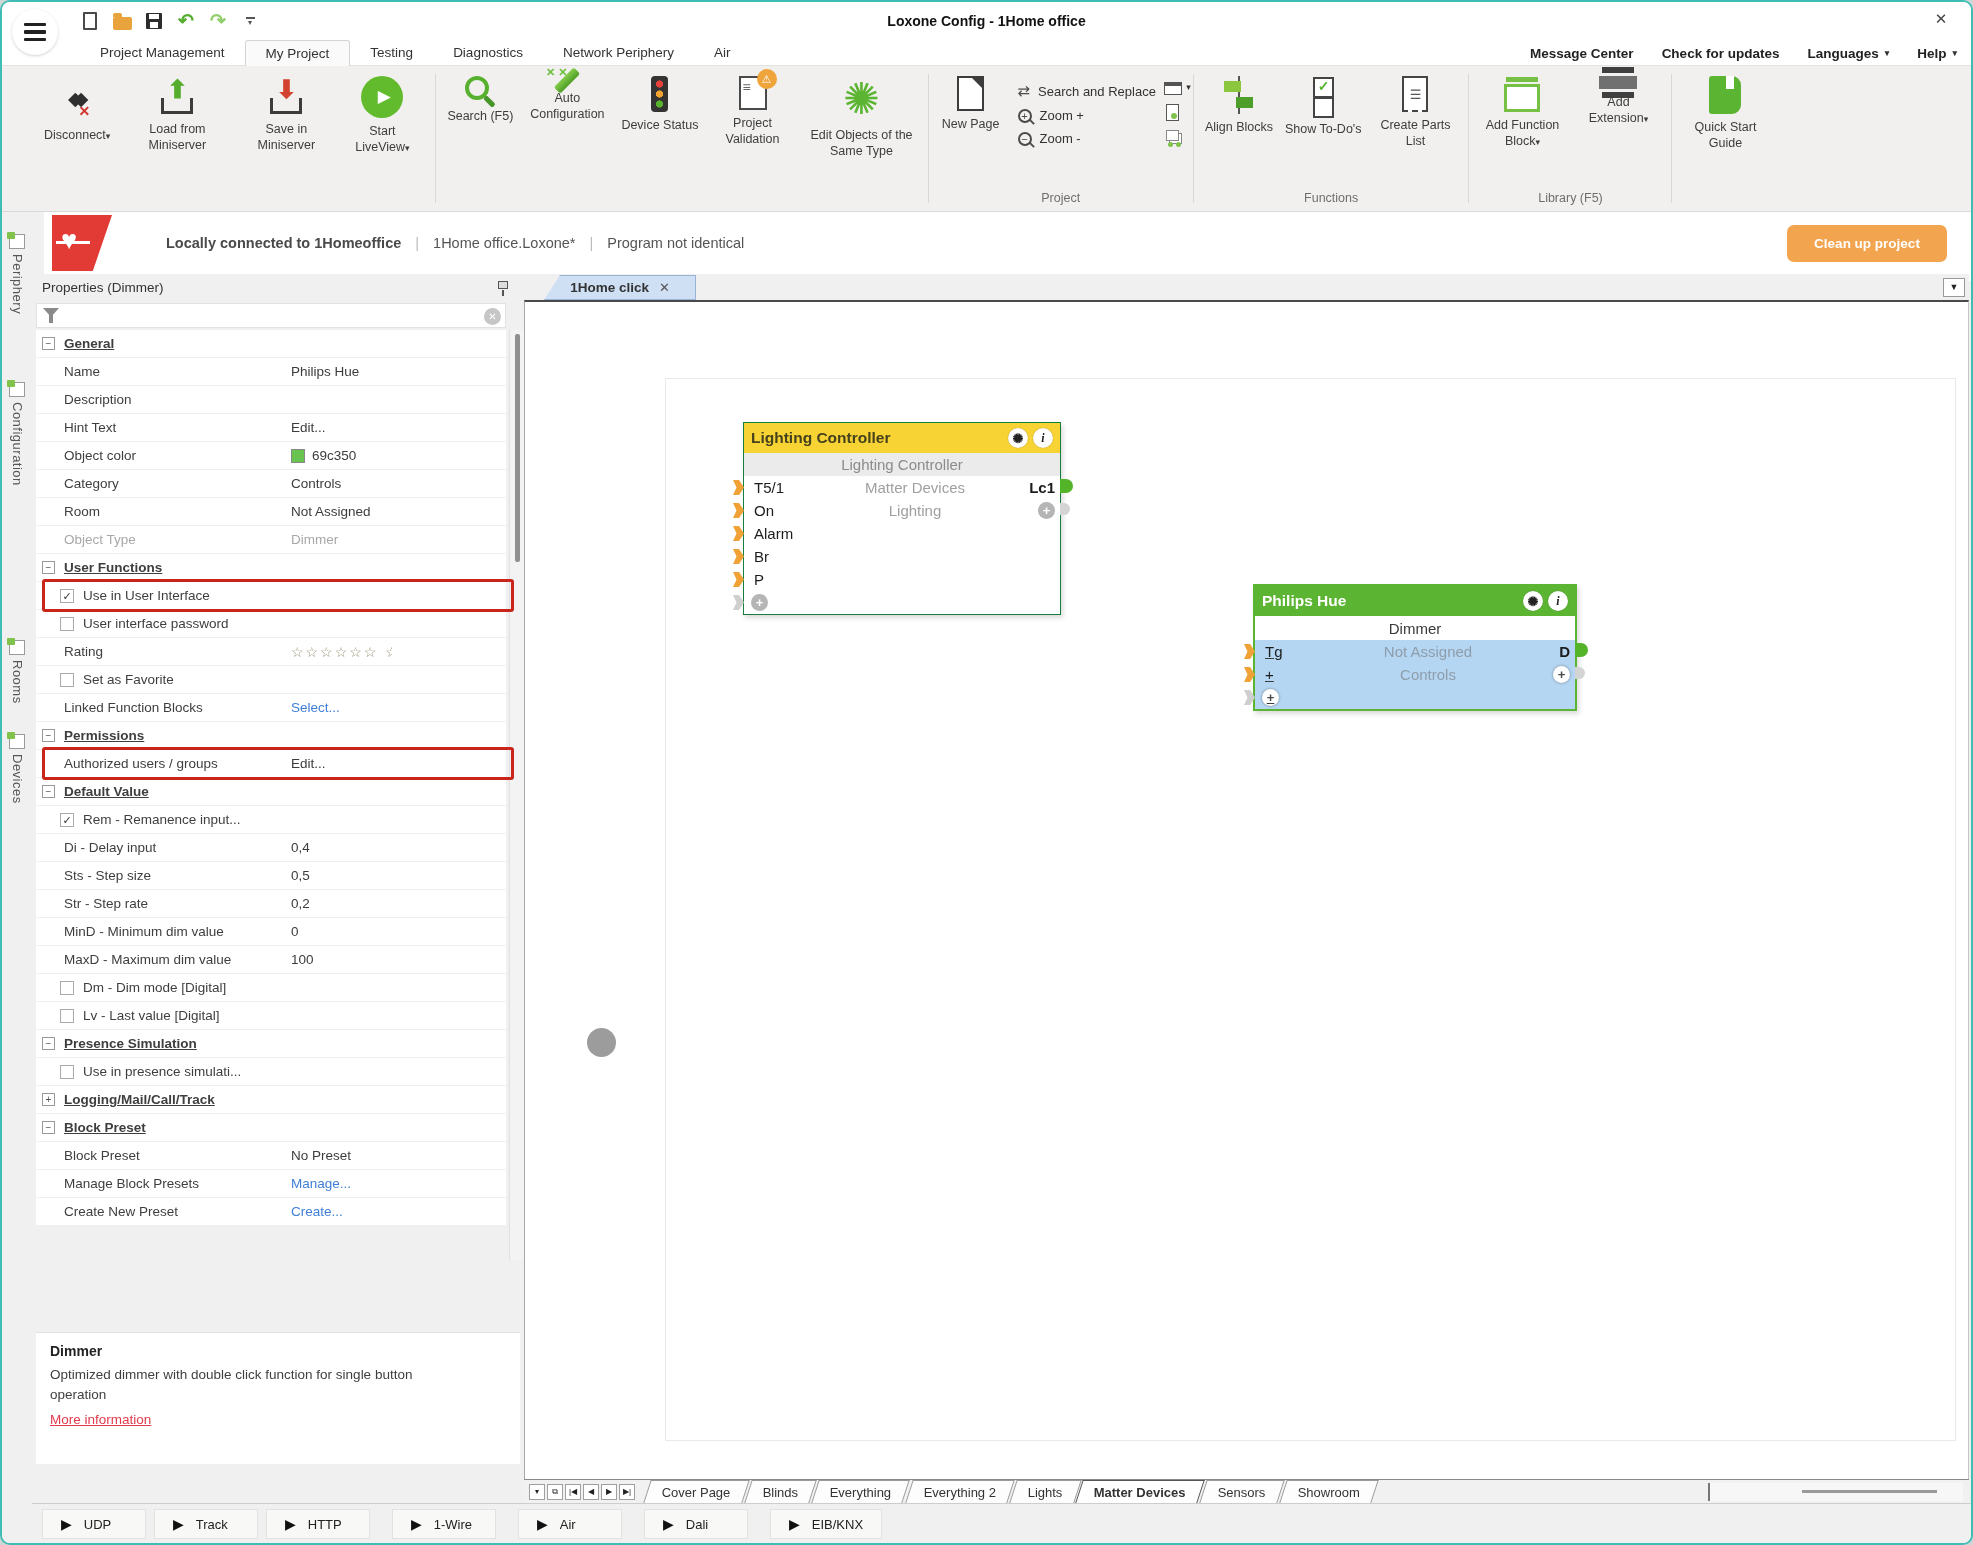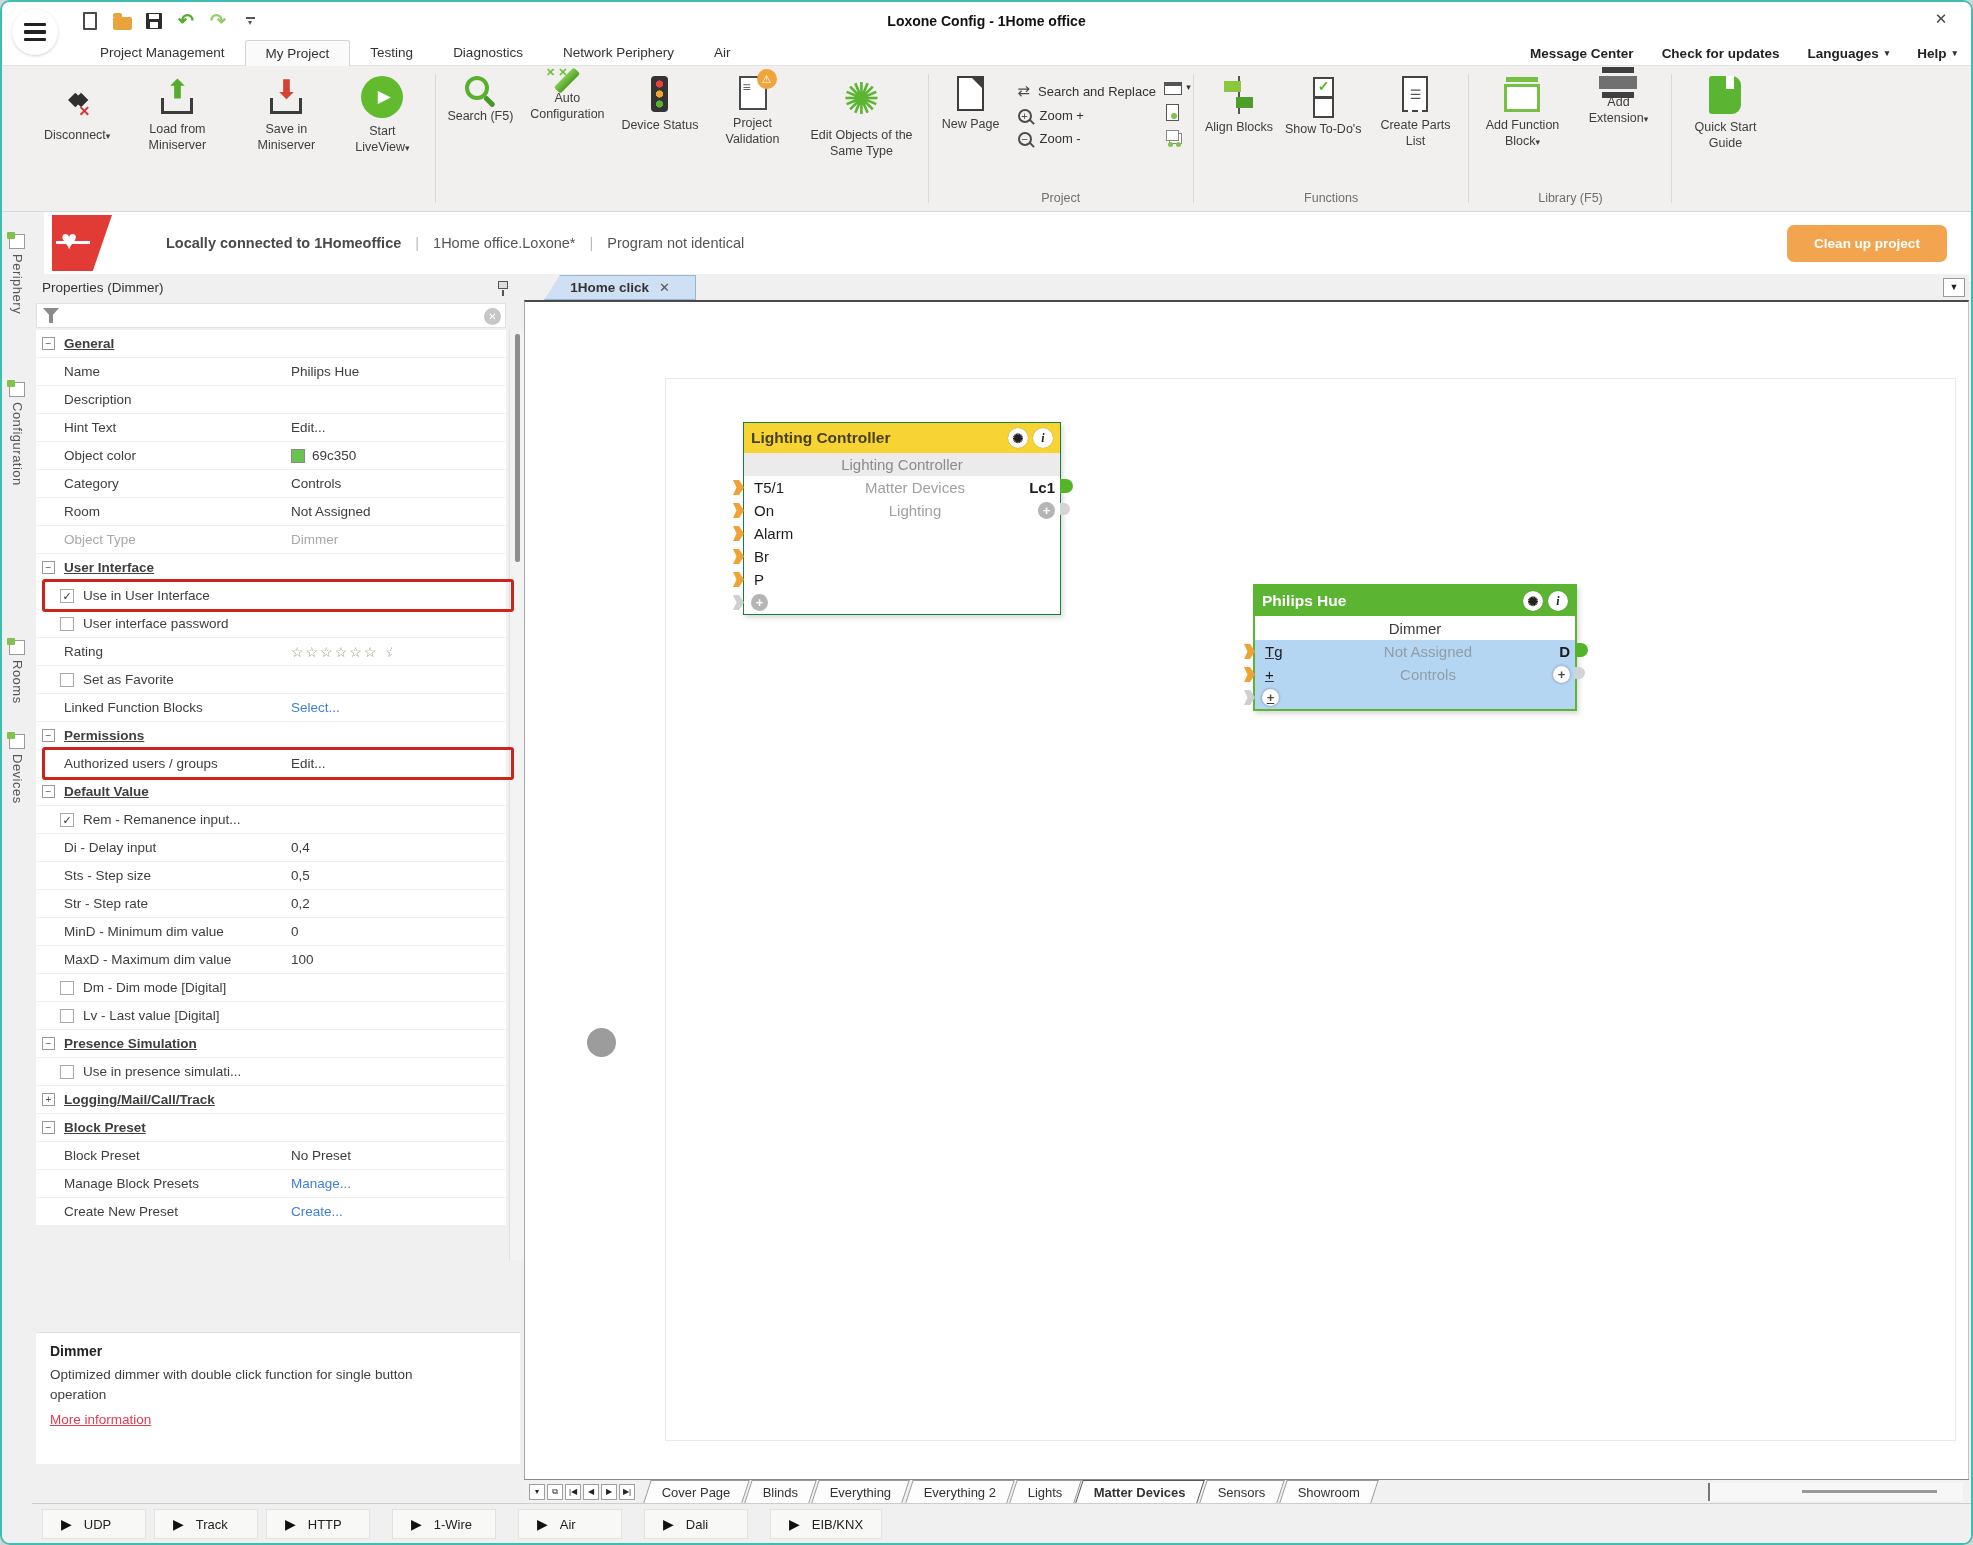--- a/index.html
+++ b/index.html
@@ -517,21 +517,21 @@
           </span>
         </div>
         <div class="prow">
           <span class="plabel grey">Object Type</span>
           <span class="pval grey">
             <span>Dimmer</span>
           </span>
         </div>
         <div class="prow sec">
           <span class="exp">−</span>
-          <span class="plabel">User Interface</span>
+          <span class="plabel">User Functions</span>
         </div>
         <div class="prow hl">
           <span class="cb">✓</span>
           <span class="plabel">Use in User Interface</span>
         </div>
         <div class="prow">
           <span class="cb"></span>
           <span class="plabel">User interface password</span>
         </div>
         <div class="prow">

